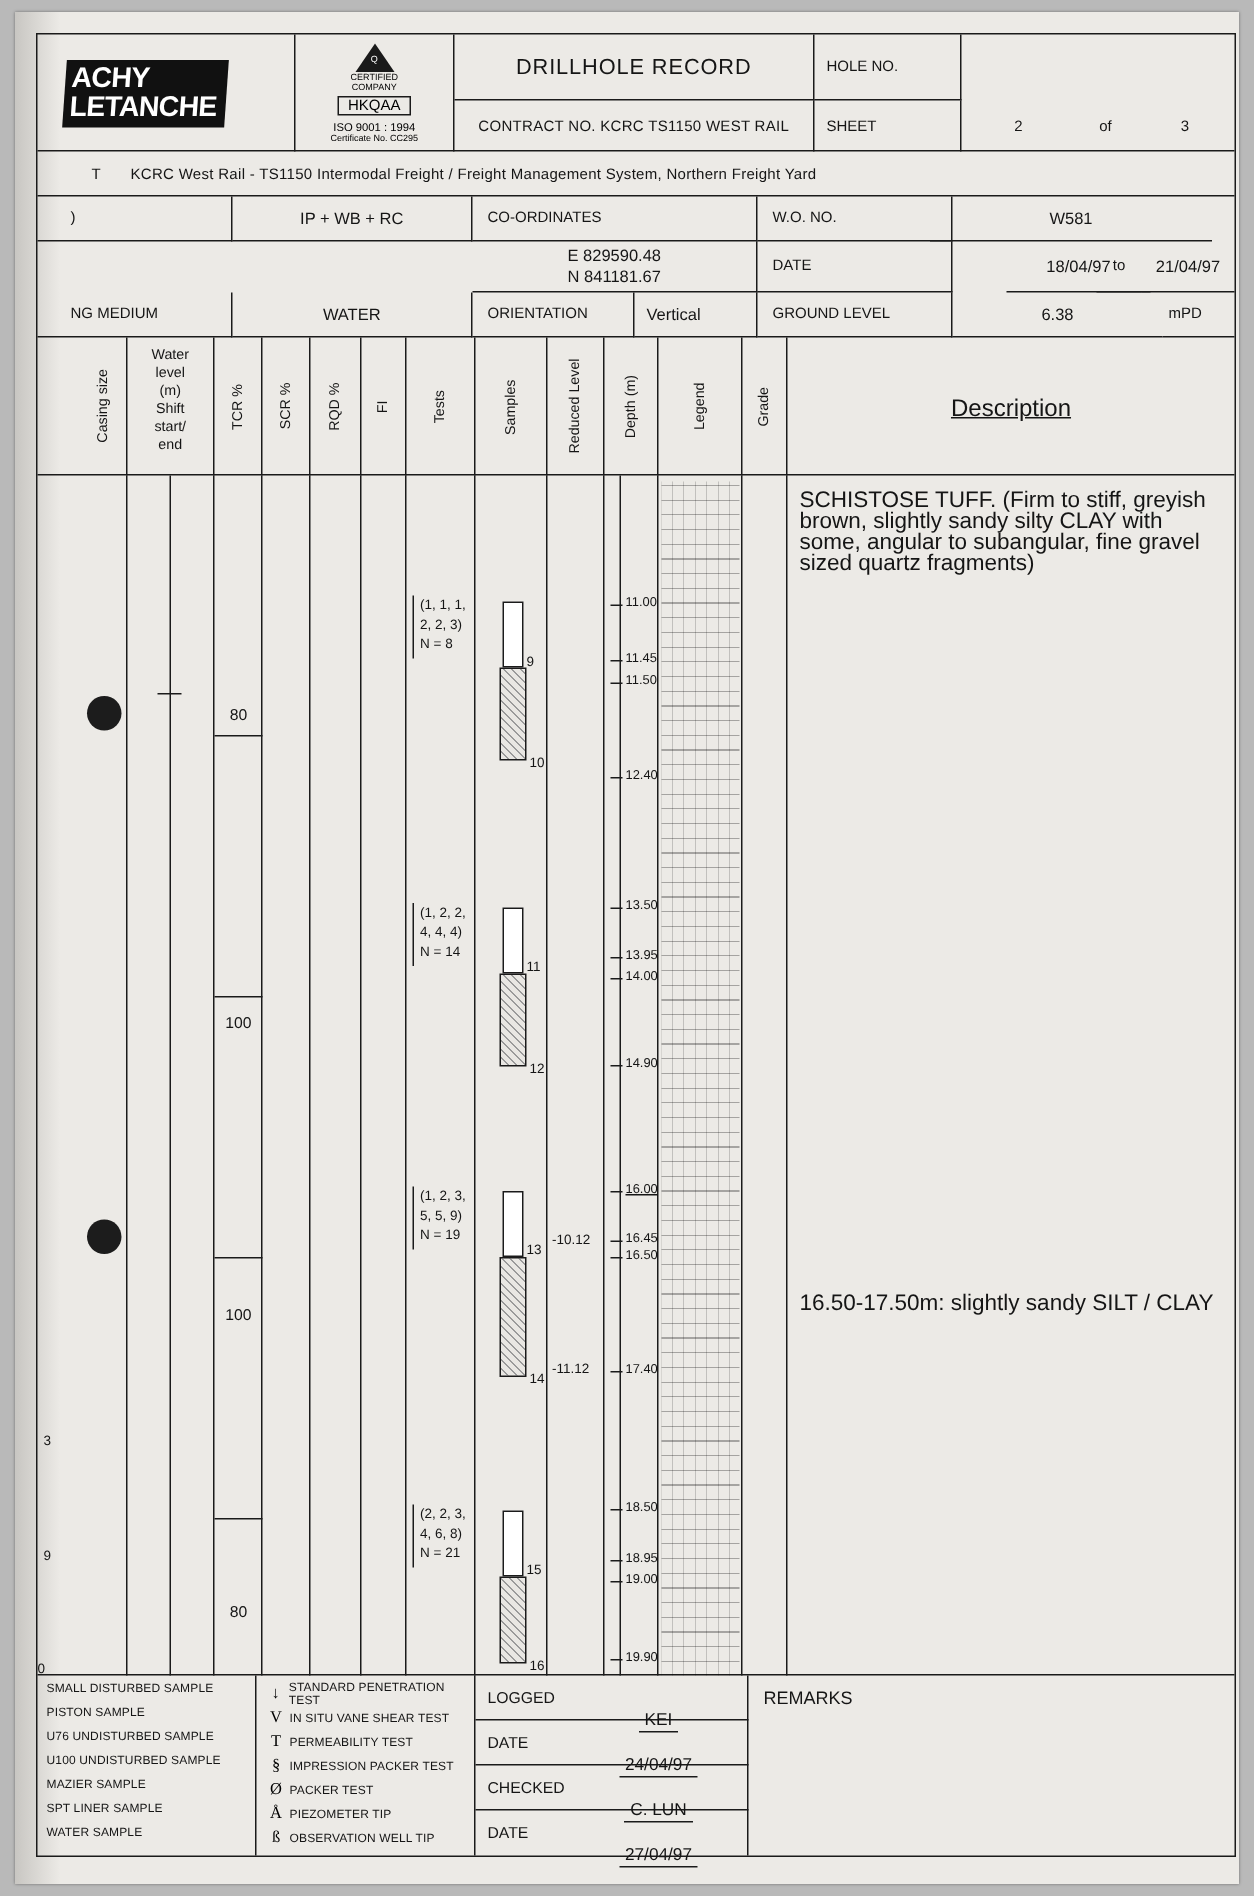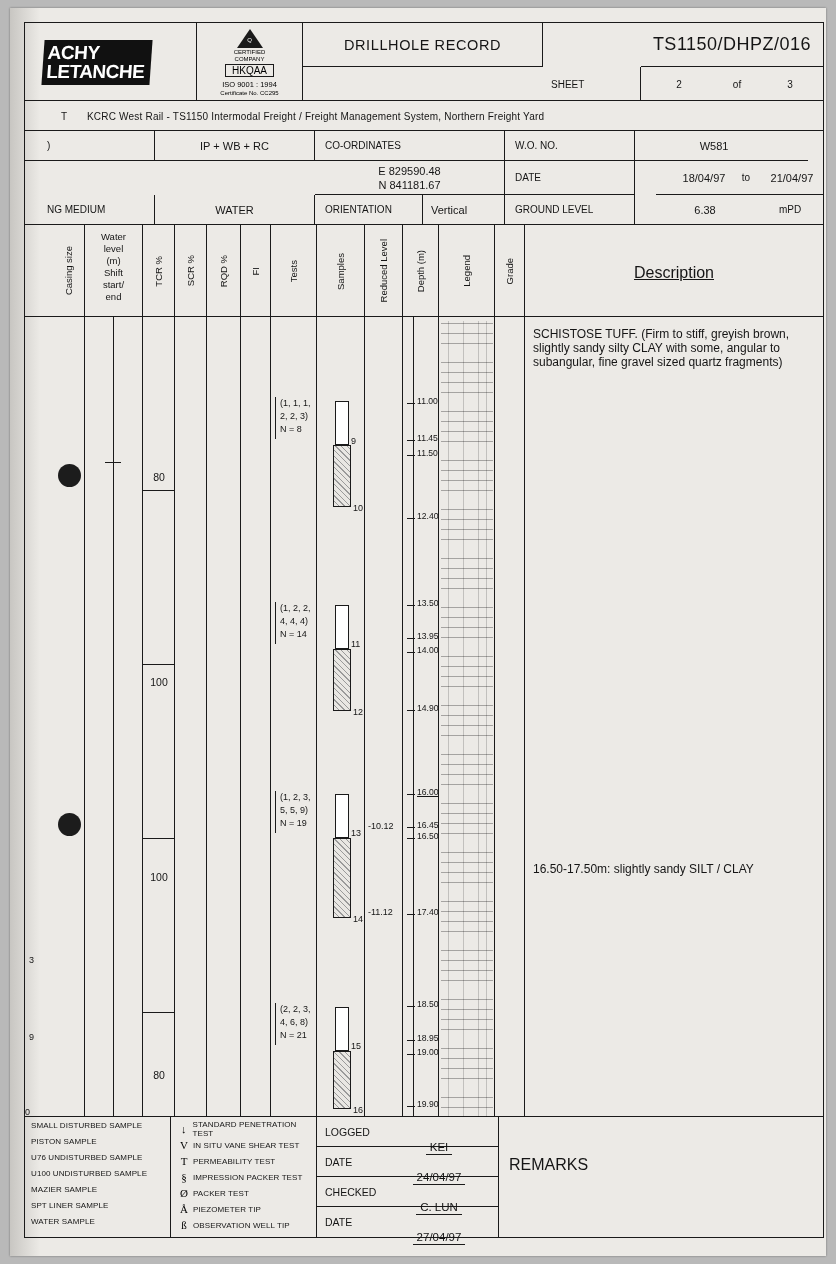--- a/index.html
+++ b/index.html
@@ -75,21 +75,21 @@
   .vert {
     writing-mode: vertical-rl;
     transform: rotate(180deg);
     font-size: 9.5px;
     white-space: nowrap;
   }
   .colhead { font-size:9.5px; }
 
   
   .small { font-size:9px; }
-  .desc { font-size:12px; line-height:14px; }
+  .desc { font-size:15px; line-height:14px; }
   .depthtick { font-size:8.6px; }
   .tcr { font-size:10.5px; }
 
   .legend-col {
     background:
       repeating-linear-gradient(0deg, rgba(0,0,0,0) 0 9px, rgba(0,0,0,.30) 9px 9.8px),
       repeating-linear-gradient(90deg, rgba(0,0,0,0) 0 7px, rgba(0,0,0,.18) 7px 7.6px);
   }
   .spt-tube {
     background:#fff;
@@ -137,22 +137,23 @@
           </div>
           <div class="ctr" style="margin-top:1px;">
             <span style="border:1px solid #1a1a1a;font-size:10px;padding:0 6px;">HKQAA</span>
           </div>
           <div class="ctr" style="font-size:7.5px;margin-top:3px;">ISO 9001 : 1994</div>
           <div class="ctr" style="font-size:6px;margin-top:1px;">Certificate No. CC295</div>
         </div>
       </div>
 
       <div class="abs br bb ctr hdr-title txt" style="left:278px;top:0;width:240px;height:44px;">DRILLHOLE RECORD</div>
-
-      <div class="abs bb ctr hole-no txt" style="left:616px;top:0;width:182px;height:44px;">TS1150/DHPZ/016</div>
+      <div class="abs br ctr hdr-sub txt" style="left:278px;top:44px;width:240px;height:34px;">CONTRACT NO. KCRC TS1150 WEST RAIL</div>
+
+      <div class="abs br bb lft hdr-lbl txt" style="left:518px;top:0;width:98px;height:44px;padding-left:8px;">HOLE NO.</div>
 
       <div class="abs br lft hdr-lbl txt" style="left:518px;top:44px;width:98px;height:34px;padding-left:8px;">SHEET</div>
       <div class="abs ctr hdr-lbl txt" style="left:616px;top:44px;width:76px;height:34px;">2</div>
       <div class="abs ctr hdr-lbl txt" style="left:692px;top:44px;width:40px;height:34px;">of</div>
       <div class="abs ctr hdr-lbl txt" style="left:732px;top:44px;width:66px;height:34px;">3</div>
     </div>
 
     <div class="abs bb" style="left:0;top:78px;width:798px;height:30px;">
       <div class="abs lft hdr-sub txt" style="left:36px;top:0;height:30px;">T</div>
       <div class="abs lft hdr-sub txt" style="left:62px;top:0;height:30px;">KCRC West Rail - TS1150 Intermodal Freight / Freight Management System, Northern Freight Yard</div>
@@ -162,21 +163,21 @@
     <div class="abs bb br ctr info-val txt" style="left:130px;top:108px;width:160px;height:30px;">IP + WB + RC</div>
     <div class="abs bb br lft info-lbl txt" style="left:290px;top:108px;width:190px;height:30px;padding-left:10px;">CO-ORDINATES</div>
     <div class="abs bb br lft info-lbl txt" style="left:480px;top:108px;width:130px;height:30px;padding-left:10px;">W.O. NO.</div>
     <div class="abs bb ctr info-val txt" style="left:595px;top:108px;width:188px;height:30px;text-align:center;">W581</div>
 
     <div class="abs bb br ctr info-val txt" style="left:290px;top:138px;width:190px;height:34px;flex-direction:column;justify-content:center;">
       <div>E 829590.48</div>
       <div style="margin-top:2px;">N 841181.67</div>
     </div>
     <div class="abs bb br lft info-lbl txt" style="left:480px;top:138px;width:130px;height:34px;padding-left:10px;">DATE</div>
-    <div class="abs bb ctr info-val txt" style="left:631px;top:138px;width:96px;height:34px;text-align:right;">18/04/97</div>
+    <div class="abs bb ctr info-val txt" style="left:646px;top:138px;width:96px;height:34px;text-align:right;">18/04/97</div>
     <div class="abs bb ctr info-lbl txt" style="left:706px;top:138px;width:30px;height:34px;">to</div>
     <div class="abs bb ctr info-val txt" style="left:736px;top:138px;width:62px;height:34px;">21/04/97</div>
 
     <div class="abs bb br lft info-lbl txt" style="left:0;top:172px;width:130px;height:30px;padding-left:22px;">NG MEDIUM</div>
     <div class="abs bb br ctr info-val txt" style="left:130px;top:172px;width:160px;height:30px;">WATER</div>
     <div class="abs bb br lft info-lbl txt" style="left:290px;top:172px;width:108px;height:30px;padding-left:10px;">ORIENTATION</div>
     <div class="abs bb br lft info-val txt" style="left:398px;top:172px;width:82px;height:30px;padding-left:8px;">Vertical</div>
     <div class="abs bb br lft info-lbl txt" style="left:480px;top:172px;width:130px;height:30px;padding-left:10px;">GROUND LEVEL</div>
     <div class="abs bb ctr info-val txt" style="left:610px;top:172px;width:140px;height:30px;">6.38</div>
     <div class="abs bb lft info-lbl txt" style="left:750px;top:172px;width:48px;height:30px;padding-left:4px;">mPD</div>
@@ -408,19 +409,19 @@
           <span class="underline-val">C. LUN</span>
         </div>
 
         <div class="abs lft foot-lbl txt" style="left:0;top:90px;width:182px;height:30px;padding-left:8px;">DATE</div>
         <div class="abs ctr foot-val txt" style="left:70px;top:90px;width:104px;height:30px;">
           <span class="underline-val">27/04/97</span>
         </div>
       </div>
 
       <div class="abs" style="left:474px;top:0;width:324px;height:120px;">
-        <div class="abs foot-lbl txt" style="left:10px;top:8px;font-size:16px;margin-top:31px;">REMARKS</div>
+        <div class="abs foot-lbl txt" style="left:10px;top:8px;font-size:12px;">REMARKS</div>
       </div>
 
     </div>
 
   </div>
 </div>
 
 </body></html>

